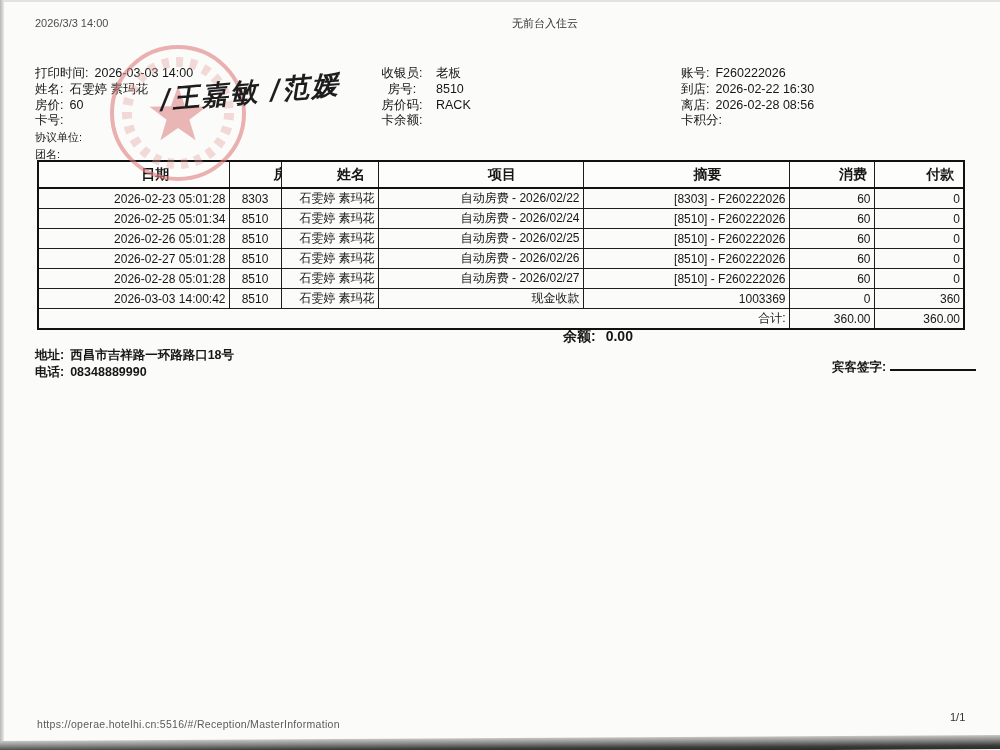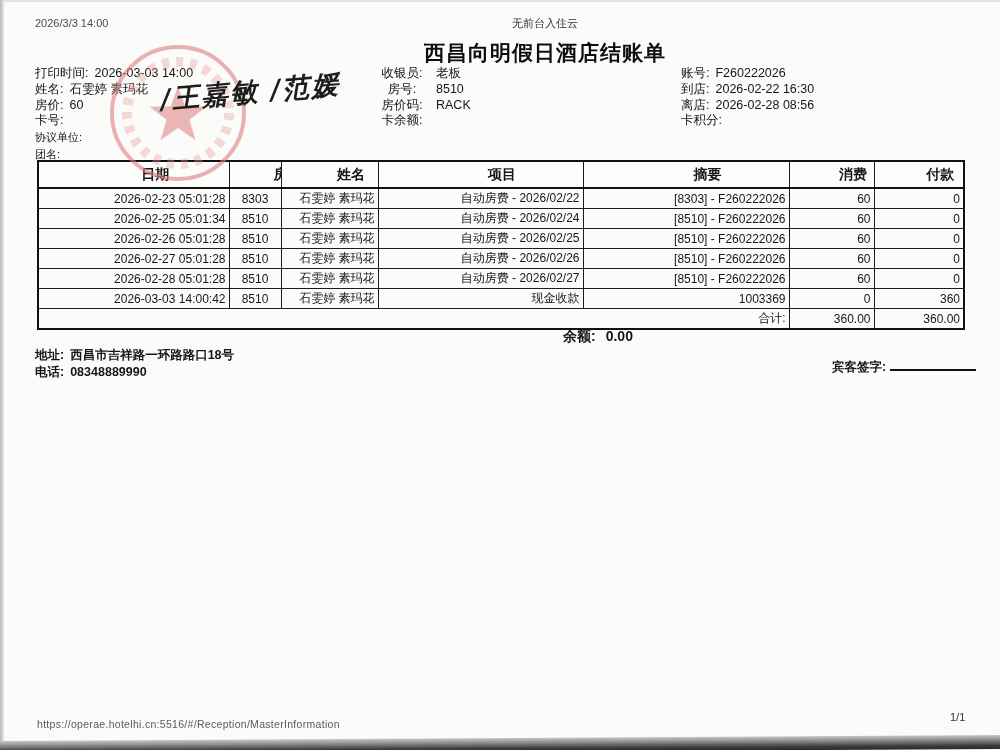--- a/index.html
+++ b/index.html
@@ -62,21 +62,20 @@
 <body>
 
 <div class="sheet">
   <div class="edge-top"></div>
   <div class="edge-left"></div>
 
   <div class="print-datetime">2026/3/3 14:00</div>
 
   <div class="doc-header">
     <span class="source-note">无前台入住云</span>
-    <h1 class="doc-title">西昌向明假日酒店结账单</h1>
   </div>
 
   <div class="info-col" id="info-left">
       <div class="info-line"><span class="info-label">打印时间:</span><span class="info-value">2026-03-03 14:00</span></div>
       <div class="info-line"><span class="info-label">姓名:</span><span class="info-value">石雯婷 素玛花</span></div>
       <div class="info-line"><span class="info-label">房价:</span><span class="info-value">60</span></div>
       <div class="info-line"><span class="info-label">卡号:</span><span class="info-value"></span></div>
       <div class="info-line"><span class="info-label">协议单位:</span><span class="info-value"></span></div>
       <div class="info-line"><span class="info-label">团名:</span><span class="info-value"></span></div>
     </div>

